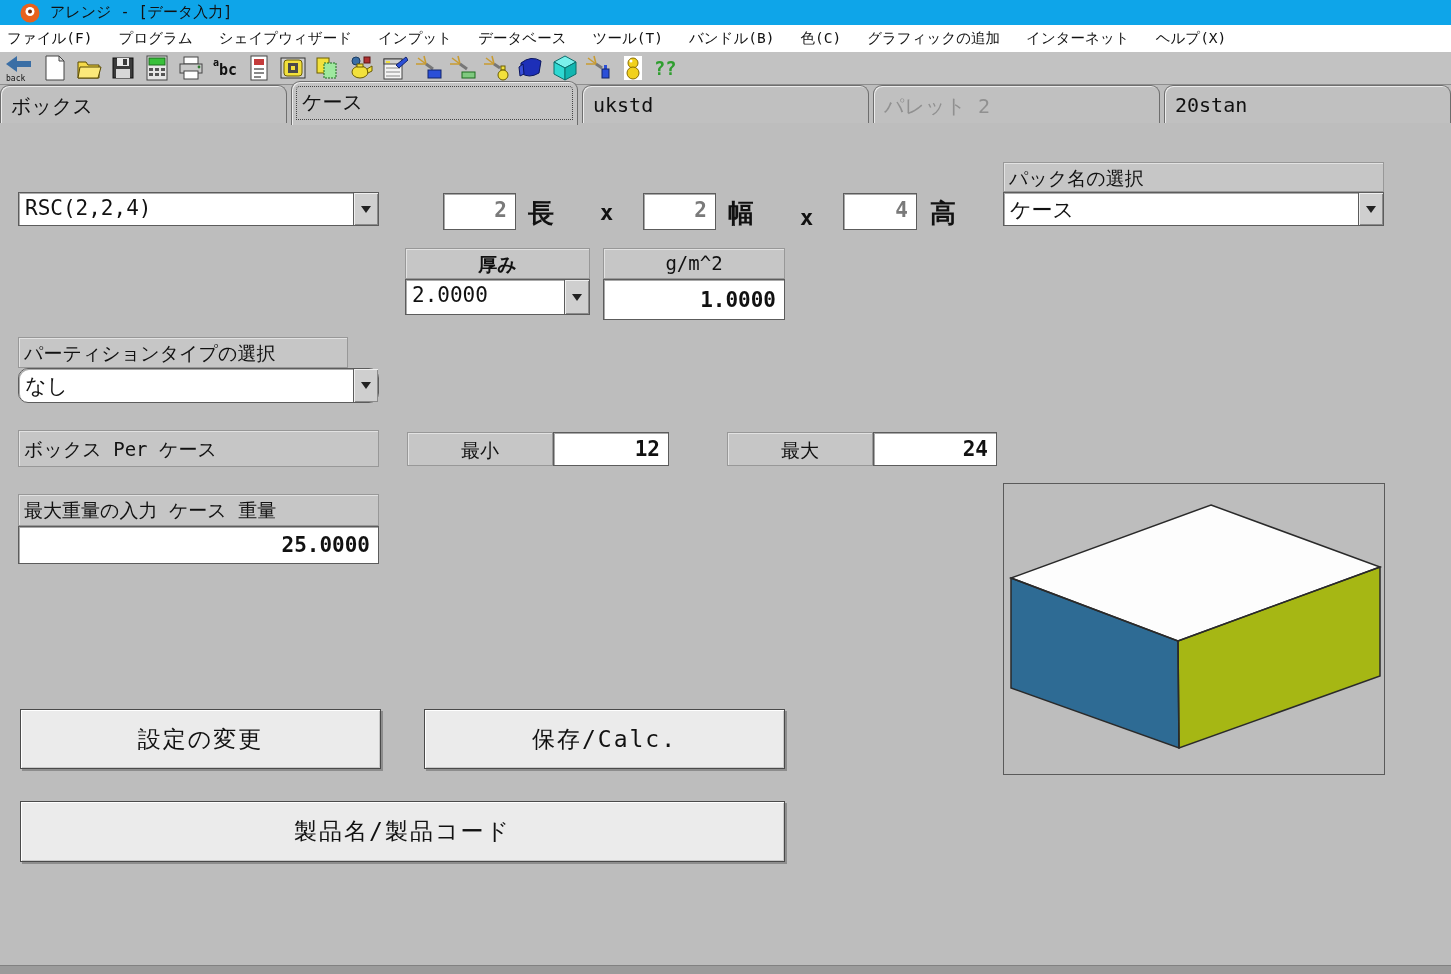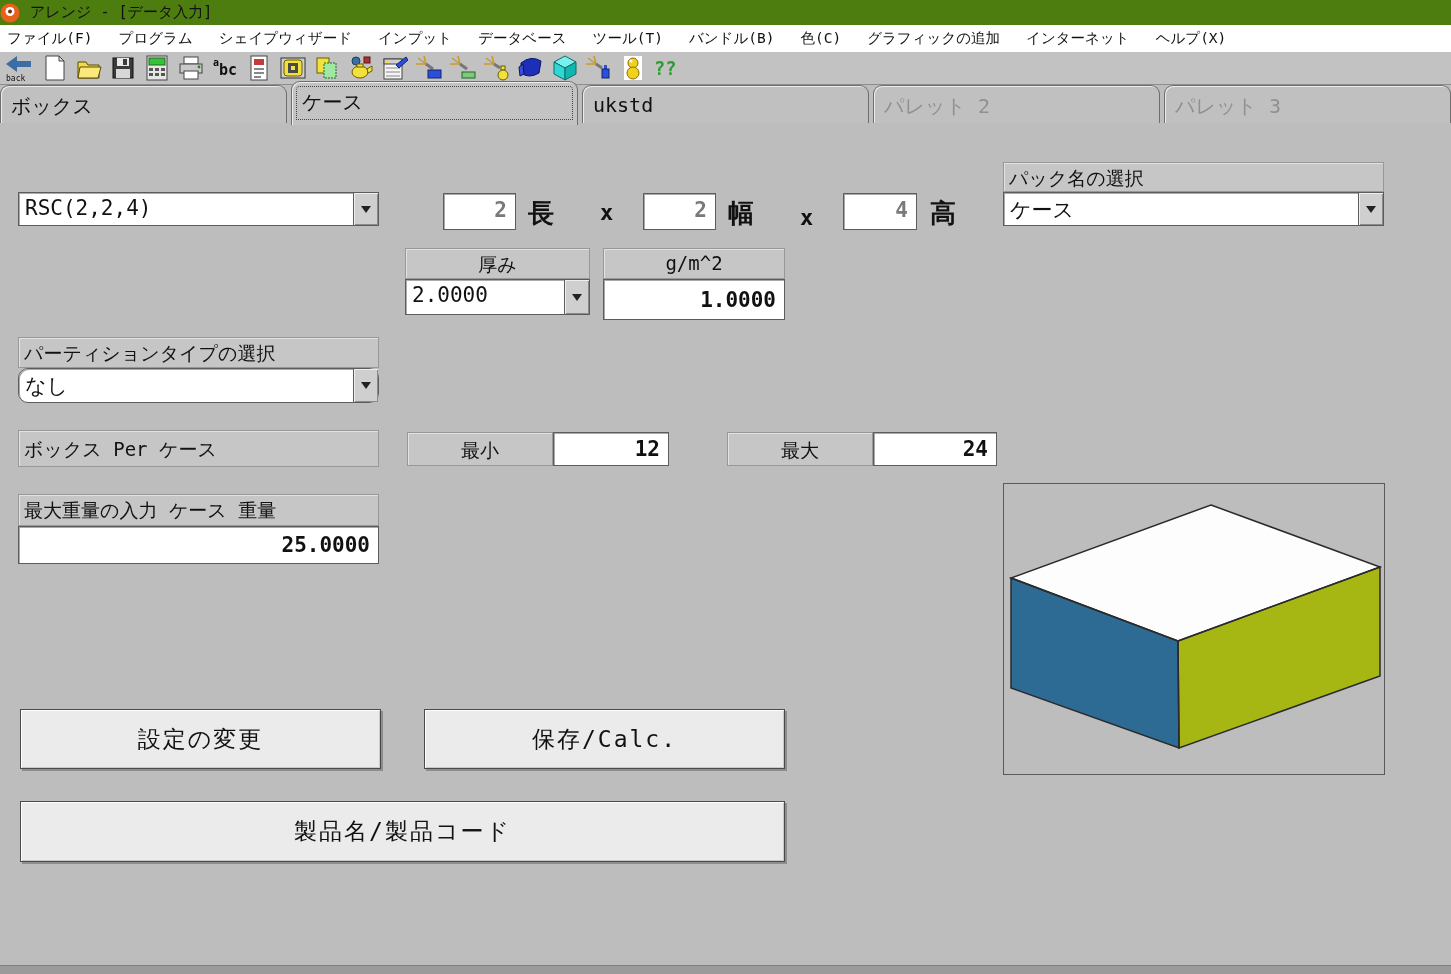--- a/index.html
+++ b/index.html
@@ -6,22 +6,22 @@
   html,body { background:#8c8c8c; }
   .win {
     position: relative; width: 1451px; height: 974px;
     background: #bdbdbd; overflow: hidden;
     font-family: "DejaVu Sans Mono", "Liberation Mono", monospace;
     color:#111;
   }
   
   .titlebar {
     position:absolute; left:0; top:0; right:0; height:25px;
-    background:#4d7c0f; display:flex; align-items:center; gap:10px;
-    padding-left:0; font-size:15px;
+    background:#0ea5e9; display:flex; align-items:center; gap:10px;
+    padding-left:20px; font-size:15px;
   }
   .app-icon { width:20px; height:20px; flex:0 0 auto; }
   
   .menubar {
     position:absolute; left:0; top:25px; right:0; height:27px;
     background:#ffffff; display:flex; align-items:center; gap:26px;
     padding-left:7px; font-size:14.5px;
   }
   .menu-item { white-space:nowrap; cursor:default; }
   
@@ -291,21 +291,21 @@
         <text x="1" y="21" font-size="20" font-weight="bold" fill="#2f9e2f" font-family="monospace">??</text>
       </svg>
     </span>
   </div>
 
   <div class="tabs">
     <div class="tab">ボックス</div>
     <div class="tab selected">ケース</div>
     <div class="tab">ukstd</div>
     <div class="tab disabled">パレット 2</div>
-    <div class="tab disabled">パレット 3</div>
+    <div class="tab">20stan</div>
   </div>
 
   <div class="abs combo" style="left:18px; top:192px; width:361px; height:34px;">
     <span class="val">RSC(2,2,4)</span>
     <span class="arrow-btn">
         <span class="tri"></span>
       </span>
   </div>
 
   <div class="abs sunken num dim" style="left:443px; top:193px; width:73px; height:37px;">2</div>
@@ -318,32 +318,32 @@
   <div class="abs unit" style="left:930px; top:196px;">高</div>
 
   <div class="abs label-panel" style="left:1003px; top:162px; width:381px; height:30px;">パック名の選択</div>
   <div class="abs combo" style="left:1003px; top:192px; width:381px; height:34px;">
     <span class="val">ケース</span>
     <span class="arrow-btn">
         <span class="tri"></span>
       </span>
   </div>
 
-  <div class="abs label-panel" style="left:405px; top:248px; width:185px; height:31px; text-align:center;">厚み</div>
+  <div class="abs label-panel" style="left:405px; top:248px; width:185px; height:31px; text-align:center;font-weight:bold;">厚み</div>
   <div class="abs combo" style="left:405px; top:279px; width:185px; height:36px;">
     <span class="val">2.0000</span>
     <span class="arrow-btn">
         <span class="tri"></span>
       </span>
   </div>
 
   <div class="abs label-panel" style="left:603px; top:248px; width:182px; height:31px; text-align:center;">g/m^2</div>
   <div class="abs sunken num" style="left:603px; top:279px; width:182px; height:41px; padding-top:8px;">1.0000</div>
 
-  <div class="abs label-panel" style="left:18px; top:337px; width:361px; height:31px;">パーティションタイプの選択</div>
+  <div class="abs label-panel" style="left:18px; top:337px; width:330px; height:31px;">パーティションタイプの選択</div>
   <div class="abs combo" style="left:18px; top:368px; width:361px; height:35px;border-radius:10px;">
     <span class="val">なし</span>
     <span class="arrow-btn">
         <span class="tri"></span>
       </span>
   </div>
 
   <div class="abs label-panel" style="left:18px; top:430px; width:361px; height:37px; padding-top:6px;">ボックス Per ケース</div>
   <div class="abs label-panel" style="left:407px; top:432px; width:146px; height:34px; text-align:center; padding-top:5px;">最小</div>
   <div class="abs sunken num" style="left:553px; top:432px; width:116px; height:34px;">12</div>

